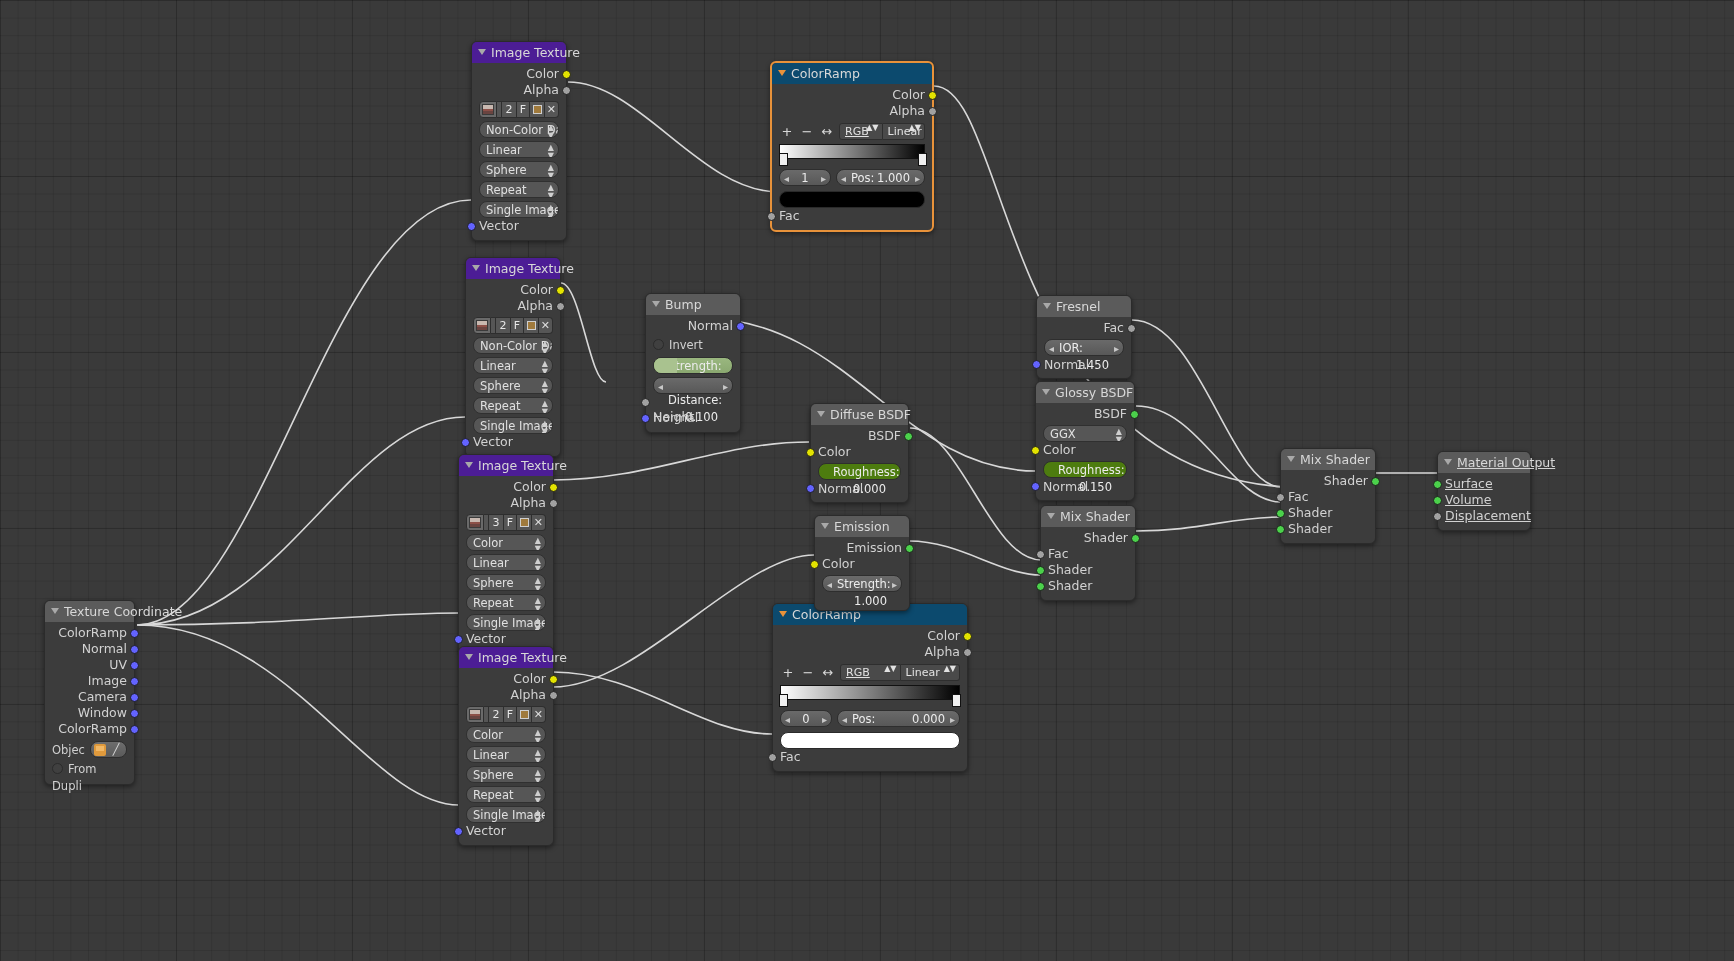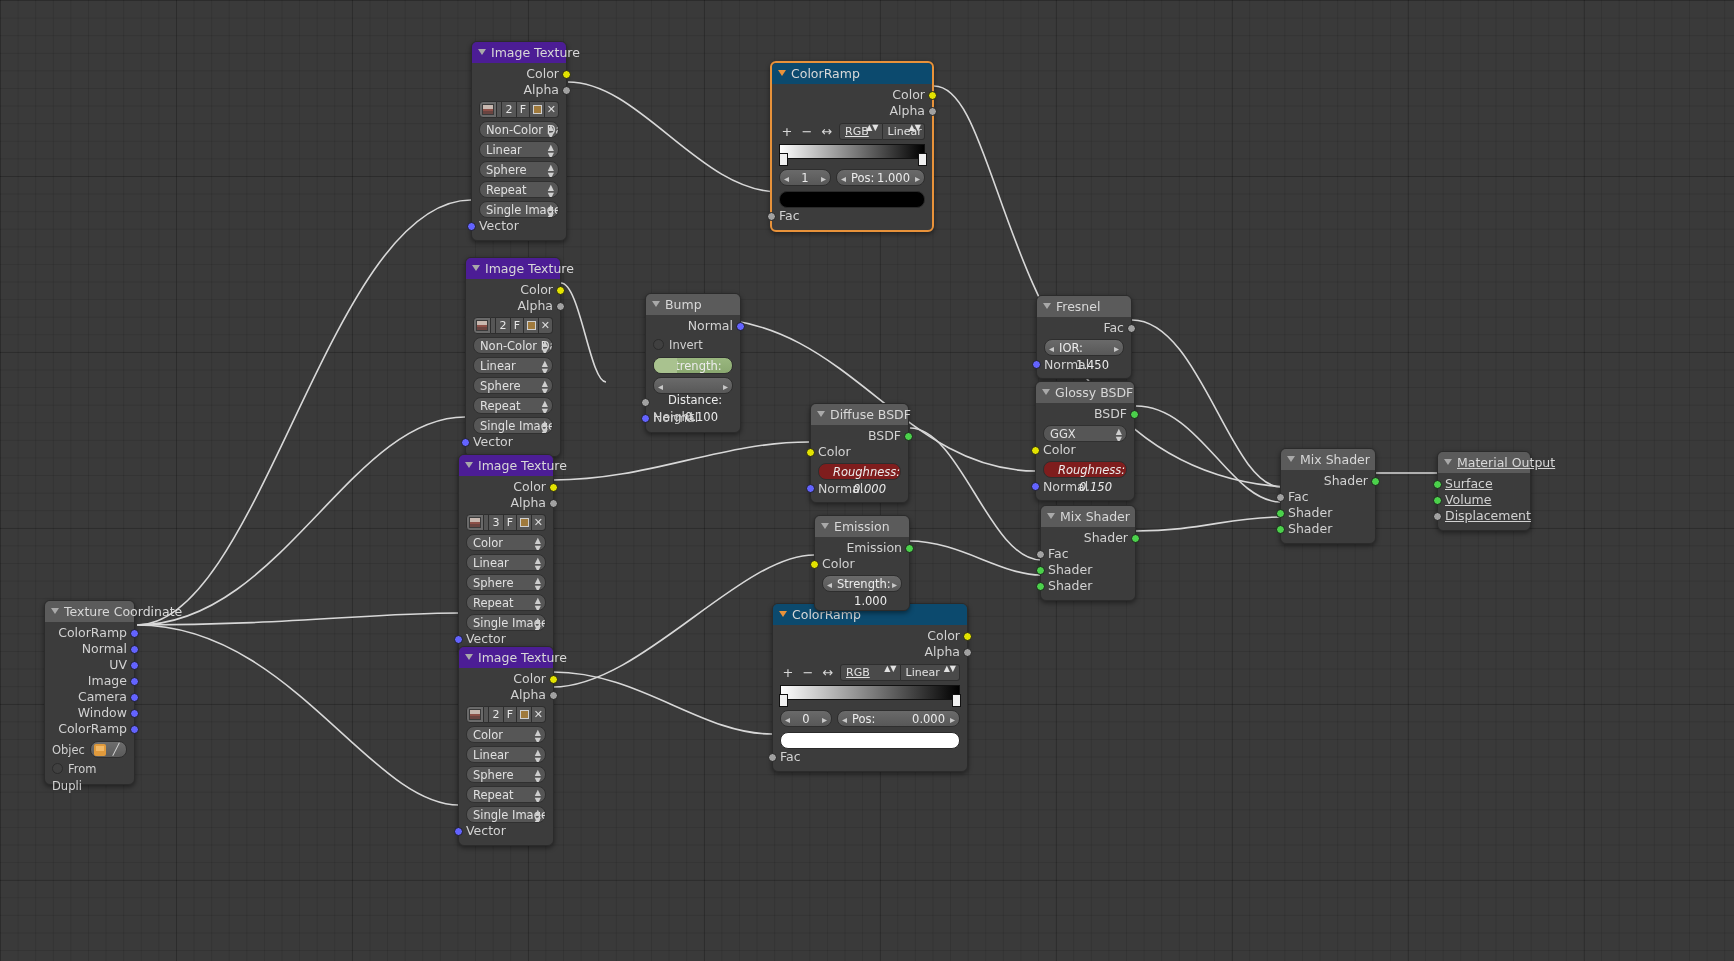--- a/index.html
+++ b/index.html
@@ -107,22 +107,21 @@
   .numwid .val { float: right; }
   .numwid .ar { position: absolute; top: 0; color: #c8c8c8; font-size: 10px; }
   .numwid .ar.lf { left: 4px; }
   .numwid .ar.rt { right: 4px; }
   .numwid.green { background: linear-gradient(#9ab77f,#8aa870); border-color:#2e2e2e; }
   .numwid.green .fill {
     position: absolute; left:0; top:0; bottom:0; border-radius: 8px 0 0 8px;
     background: #a9c28f;
   }
   .numwid.slider {
-    background: #7f1d1d;
-    font-style: italic;
+    background: #4d7c0f;
   }
   .numwid.slider .lbl, .numwid.slider .val { position: relative; z-index: 2; }
 
   .checkrow { height: 17px; line-height: 17px; margin-top: 3px; font-size: 11.5px; }
   .checkbox {
     display: inline-block; width: 11px; height: 11px;
     border-radius: 50%;
     background: #404040; border: 1px solid #2b2b2b;
     vertical-align: -1px; margin-right: 5px;
   }

